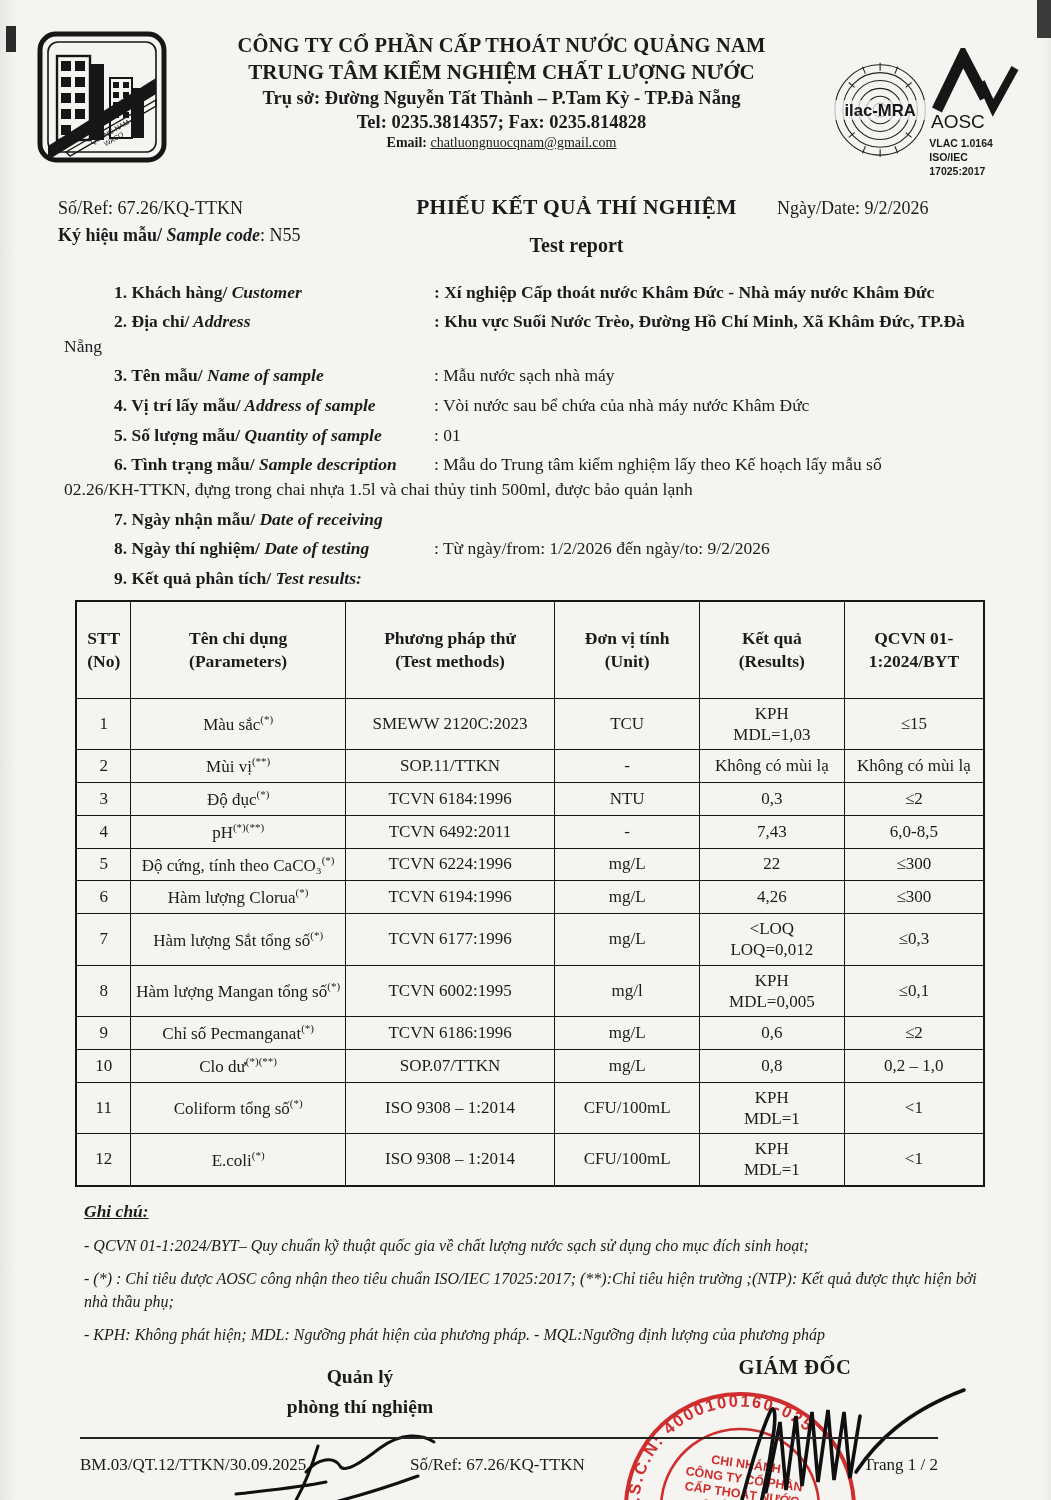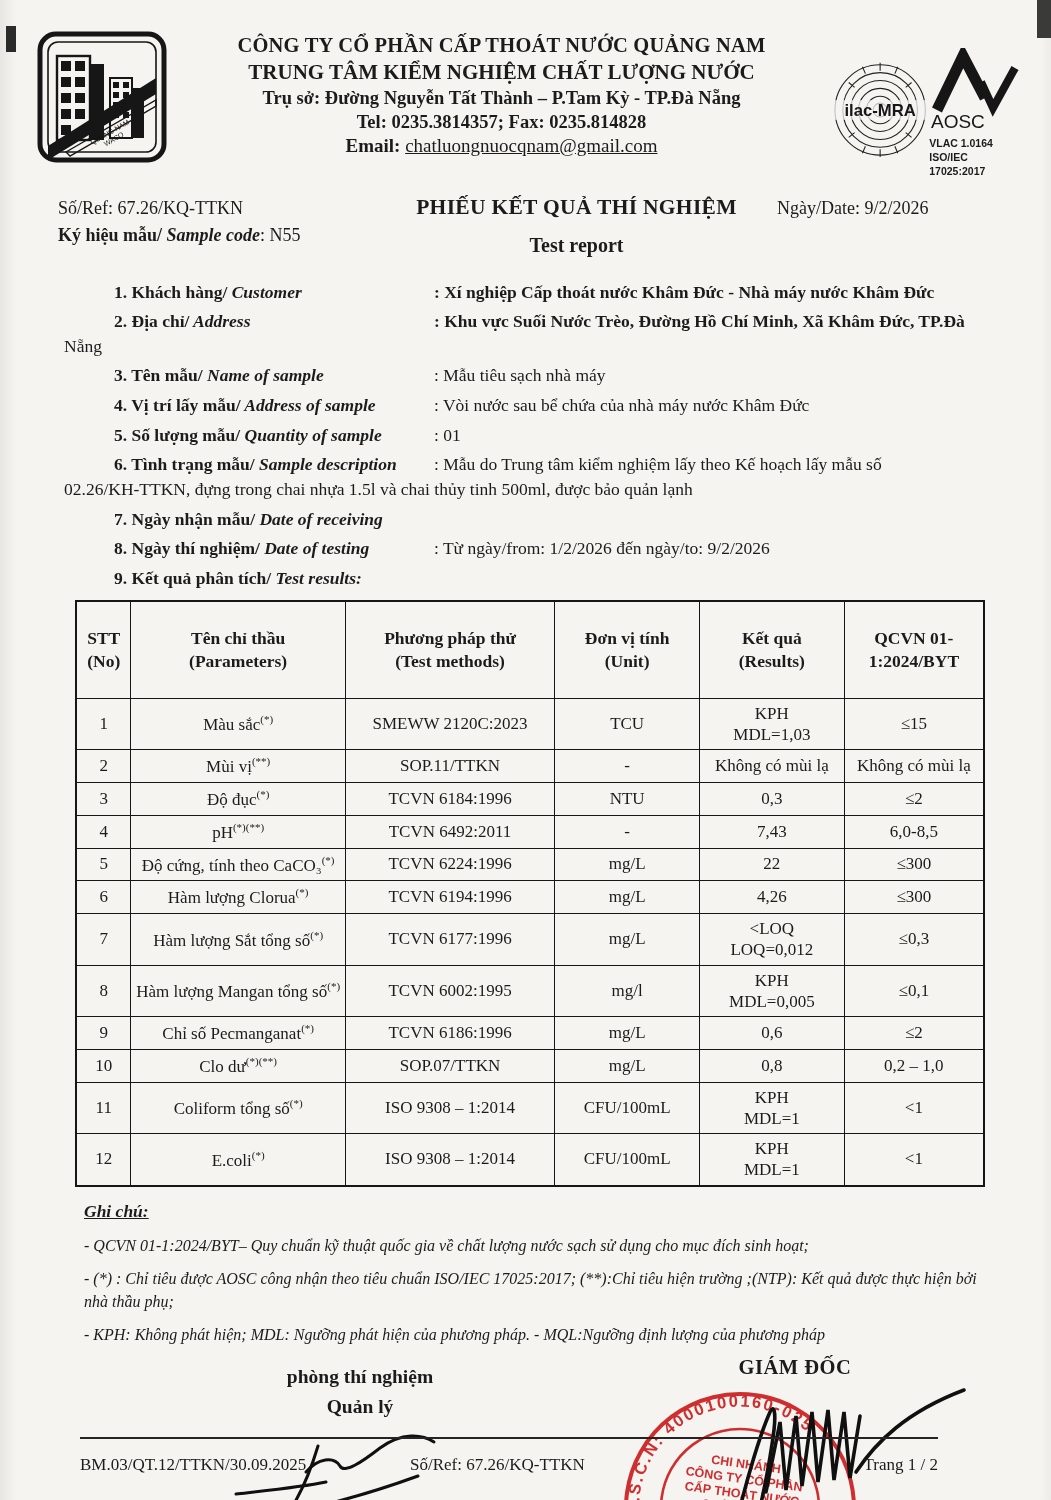--- a/index.html
+++ b/index.html
@@ -16,21 +16,21 @@
   .speck-tr { position:absolute; right:0; top:0; width:14px; height:38px; background:#3a3a38; }
 
   
   .header { display:flex; align-items:flex-start; padding:30px 26px 0 36px; }
   .logo-left { width:134px; flex:0 0 auto; }
   .header-center { flex:1; text-align:center; line-height:1.3; padding-top:2px; }
   .hc1 { font-size:20.5px; font-weight:700; letter-spacing:.2px; }
   .hc2 { font-size:21px;  font-weight:700; }
   .hc3 { font-size:18.5px; font-weight:700; }
   .hc4 { font-size:18.5px; font-weight:700; }
-  .hc5 { font-size:19px; font-weight:700; }
+  .hc5 { font-size:14px; font-weight:700; }
   .email-link { font-weight:400; text-decoration:underline; }
   .header-right { width:192px; flex:0 0 auto; display:flex; align-items:flex-start; gap:2px; padding-top:18px; }
   .aosc-block { }
   .vlac { font-family:"Liberation Sans", sans-serif; font-weight:700; font-size:10.5px; line-height:1.35; }
 
   
   .refrow { display:flex; margin:16px 56px 0 58px; }
   .ref-left { width:318px; font-size:18px; line-height:1.5; }
   .ref-left .b { font-weight:700; }
   .ref-left .bi { font-weight:700; font-style:italic; }
@@ -187,21 +187,21 @@
       <span class="info-label"><span>1. Khách hàng/</span><i> Customer</i></span>
       <span class="info-value">: Xí nghiệp Cấp thoát nước Khâm Đức - Nhà máy nước Khâm Đức</span>
     </div>
     <div class="info-item" style="margin-bottom:2px">
       <span class="info-label"><span>2. Địa chỉ/</span><i> Address</i></span>
       <span class="info-value">: Khu vực Suối Nước Trèo, Đường Hồ Chí Minh, Xã Khâm Đức, TP.Đà</span>
     </div>
     <div class="info-wrap">Nẵng</div>
     <div class="info-item">
       <span class="info-label"><span>3. Tên mẫu/</span><i> Name of sample</i></span>
-      <span class="info-value normal">: Mẫu tiêu sạch nhà máy</span>
+      <span class="info-value normal">: Mẫu nước sạch nhà máy</span>
     </div>
     <div class="info-item">
       <span class="info-label"><span>4. Vị trí lấy mẫu/</span><i> Address of sample</i></span>
       <span class="info-value normal">: Vòi nước sau bể chứa của nhà máy nước Khâm Đức</span>
     </div>
     <div class="info-item">
       <span class="info-label"><span>5. Số lượng mẫu/</span><i> Quantity of sample</i></span>
       <span class="info-value normal">: 01</span>
     </div>
     <div class="info-item" style="margin-bottom:2px">
@@ -230,21 +230,21 @@
         <col style="width:145px">
         <col style="width:140px">
       </colgroup>
     <thead>
       <tr>
         <th>
             <div>STT</div>
             <div>(No)</div>
           </th>
         <th>
-            <div>Tên chỉ thầu</div>
+            <div>Tên chỉ dụng</div>
             <div>(Parameters)</div>
           </th>
         <th>
             <div>Phương pháp thử</div>
             <div>(Test methods)</div>
           </th>
         <th>
             <div>Đơn vị tính</div>
             <div>(Unit)</div>
           </th>
@@ -375,22 +375,22 @@
 
   <div class="notes">
     <div class="notes-title">Ghi chú:</div>
     <div class="note-line">- QCVN 01-1:2024/BYT– Quy chuẩn kỹ thuật quốc gia về chất lượng nước sạch sử dụng cho mục đích sinh hoạt;</div>
     <div class="note-line">- (*) : Chỉ tiêu được AOSC công nhận theo tiêu chuẩn ISO/IEC 17025:2017; (**):Chỉ tiêu hiện trường ;(NTP): Kết quả được thực hiện bởi nhà thầu phụ;</div>
     <div class="note-line">- KPH: Không phát hiện; MDL: Ngưỡng phát hiện của phương pháp. - MQL:Ngưỡng định lượng của phương pháp</div>
   </div>
 
   <div class="sigs">
     <div class="sig-left-title">
+      <div>Quản lý</div>
       <div>phòng thí nghiệm</div>
-      <div>Quản lý</div>
     </div>
     <svg class="sig-left-svg" width="250" height="100" viewBox="0 0 250 100">
       <g fill="none" stroke="#101010" stroke-width="3" stroke-linecap="round">
         <path d="M14 62 C 50 58, 80 55, 104 50"></path>
         <path d="M96 14 C 90 34, 80 62, 64 84 C 58 92, 50 92, 56 82"></path>
         <path d="M84 40 C 96 26, 112 24, 118 34 C 122 42, 140 30, 158 16 C 180 0, 200 2, 212 10"></path>
         <path d="M18 88 C 70 82, 130 68, 196 44"></path>
       </g>
     </svg>
     <div class="sig-left-name">Trần Văn Cúc</div>

